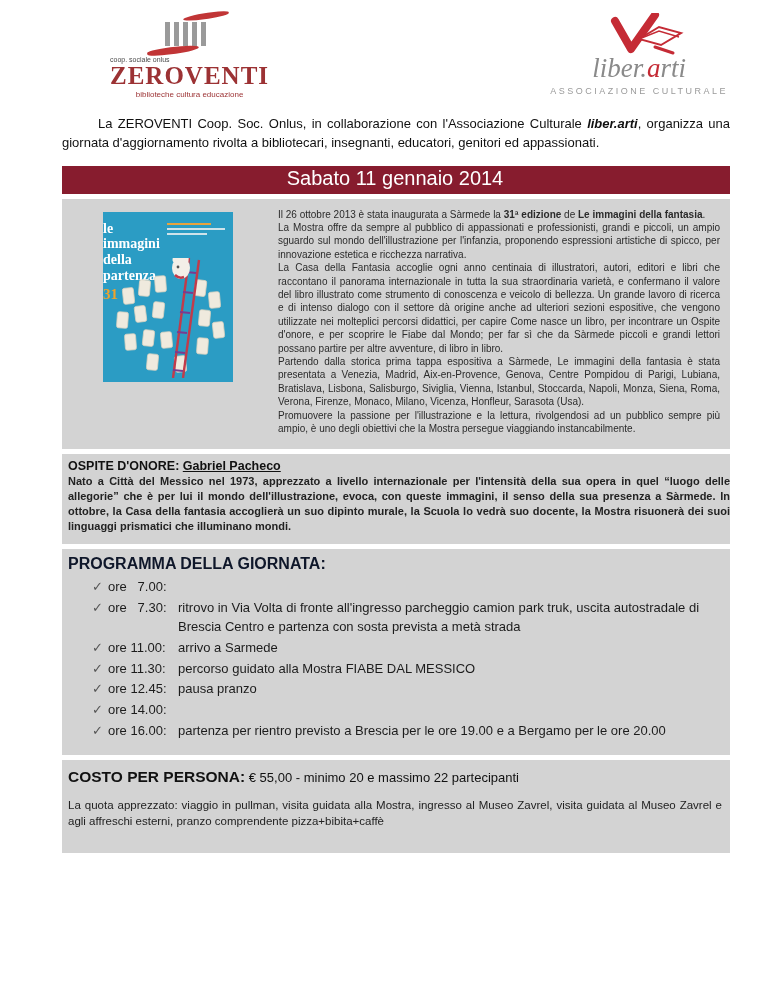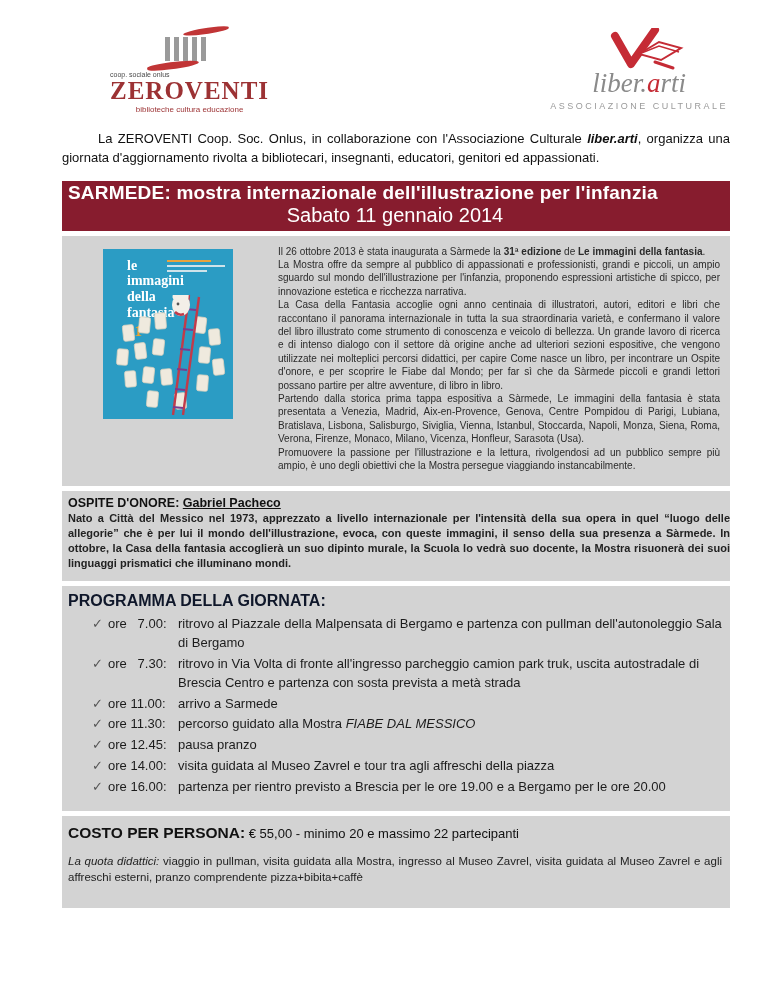--- a/index.html
+++ b/index.html
@@ -1,21 +1,21 @@
 <!DOCTYPE html>
 <html><head>
 <meta charset="utf-8">
 <style>
   html,body{margin:0;padding:0;background:#ffffff;}
   body{width:768px;font-family:"Liberation Sans",sans-serif;color:#1a1a1a;}
   .page{position:relative;width:768px;min-height:994px;overflow:hidden;background:#fff;}
   .wrap{margin:0 50px 0 62px;width:668px;}
 
   
-  .header{display:flex;justify-content:space-between;align-items:flex-start;padding-top:28px;height:96px;}
+  .header{display:flex;justify-content:space-between;align-items:flex-start;padding-top:13px;height:96px;}
   .zv{margin-left:48px;text-align:center;}
   .zv-icon{position:relative;width:86px;height:42px;margin:0 auto;}
   .zv-bars{position:absolute;left:18px;top:9px;display:flex;gap:4px;}
   .zv-bar{width:5px;height:24px;background:#9a9a9a;}
   .zv-swoosh-top{position:absolute;right:4px;top:0;width:46px;height:6px;background:#c13536;border-radius:60% 40% 50% 50%;transform:rotate(-8deg);}
   .zv-swoosh-bot{position:absolute;left:0;bottom:1px;width:52px;height:7px;background:#c13536;border-radius:40% 60% 50% 50%;transform:rotate(-8deg);}
   .zv-coop{font-size:7px;color:#4a4a4a;text-align:left;margin:1px 0 0 0;}
   .zv-name{font-family:"Liberation Serif",serif;font-weight:bold;font-size:25px;color:#9c3234;letter-spacing:1px;line-height:1;}
   .zv-tag{font-size:8px;color:#9c3234;margin-top:2px;}
   .la{margin-right:2px;text-align:center;}
@@ -30,21 +30,21 @@
   .banner{margin-top:13px;background:#871c2e;color:#fff;padding:1px 8px 5px 6px;}
   .banner-title{font-size:19px;font-weight:bold;letter-spacing:.2px;}
   .banner-date{font-size:20px;text-align:center;line-height:1.1;}
 
   
   .block{background:#d3d3d3;margin-top:5px;}
 
   .main-block{display:flex;padding:9px 6px 14px 6px;}
   .cover-col{width:200px;flex:none;display:flex;justify-content:center;}
   .cover{position:relative;width:130px;height:170px;background:#2b9cc4;flex:none;margin-top:4px;}
-  .cover-title{position:absolute;left:24px;top:9px;font-family:"Liberation Serif",serif;font-weight:bold;color:#fff;font-size:14px;line-height:1.12;}
+  .cover-title{position:absolute;left:0;top:9px;font-family:"Liberation Serif",serif;font-weight:bold;color:#fff;font-size:14px;line-height:1.12;}
   .cover-ed{color:#efa32b;font-size:15px;margin-top:3px;font-weight:bold;}
   .cover-lines{position:absolute;right:8px;top:11px;}
   .cover-lines div{height:2px;margin-bottom:3px;}
   .cl1{width:44px;background:#e8a33d;}
   .cl2{width:58px;background:#cfe3ea;}
   .cl3{width:40px;background:#cfe3ea;}
   .desc{flex:1;font-size:10px;line-height:1.34;text-align:justify;color:#2b2b2b;padding:0 4px 0 10px;}
   .desc p{margin:0;}
 
   .ospite-block{padding:5px 0 10px 6px;}
@@ -58,21 +58,21 @@
   .time{flex:none;width:66px;white-space:pre;}
   .ptext{flex:1;padding-left:4px;}
 
   .costo-block{padding:8px 8px 12px 6px;}
   .costo-line{font-size:13px;color:#111;}
   .costo-line .seg-hb{font-size:15.5px;font-weight:bold;}
   .quota{font-size:11.5px;line-height:1.4;text-align:justify;color:#222;margin-top:11px;}
 
   
   .seg-b{font-weight:bold;}
-  .seg-i{font-style:italic;}
+  .seg-i{}
   .seg-bi{font-weight:bold;font-style:italic;}
   .seg-bu{font-weight:bold;text-decoration:underline;}
 </style>
 </head>
 <body>
 
 <div class="page">
   <div class="wrap">
 
     <header class="header">
@@ -101,37 +101,36 @@
           <path d="M62 34 L80 40" stroke="#c52b35" stroke-width="3" stroke-linecap="round"></path>
         </svg>
         <div class="la-name"><span>liber.</span><span class="red-a">a</span><span>rti</span></div>
         <div class="la-sub">ASSOCIAZIONE CULTURALE</div>
       </div>
     </header>
 
     <p class="intro"><span>La ZEROVENTI Coop. Soc. Onlus, in collaborazione con l'Associazione Culturale </span><span class="seg-bi">liber.arti</span><span>, organizza una giornata d'aggiornamento rivolta a bibliotecari, insegnanti, educatori, genitori ed appassionati.</span></p>
 
     <div class="banner">
-      <div class="banner-title">SARMEDE: mostra internazionale dell'illustrazione per l'infanzia</div>
       <div class="banner-date">Sabato 11 gennaio 2014</div>
     </div>
 
     <section class="block main-block">
       <div class="cover-col">
         <div class="cover">
           <div class="cover-lines">
             <div class="cl1"></div>
               <div class="cl2"></div>
               <div class="cl3"></div>
           </div>
           <div class="cover-title">
             <div>le</div>
             <div>immagini</div>
             <div>della</div>
-            <div>fantasia</div>
+            <div>partenza</div>
             <div class="cover-ed">31</div>
           </div>
           <svg viewBox="0 0 130 120" style="position:absolute;left:0;bottom:4px;width:130px;height:120px;">
             <g fill="#efeade" stroke="#d9d2c0" stroke-width="0.8">
               <rect x="20" y="30" width="11" height="16" rx="2" transform="rotate(-6 25 38)"></rect>
               <rect x="36" y="22" width="11" height="16" rx="2" transform="rotate(5 41 30)"></rect>
               <rect x="52" y="18" width="11" height="16" rx="2" transform="rotate(-4 57 26)"></rect>
               <rect x="92" y="22" width="11" height="16" rx="2" transform="rotate(7 97 30)"></rect>
               <rect x="106" y="34" width="11" height="16" rx="2" transform="rotate(-5 111 42)"></rect>
               <rect x="14" y="54" width="11" height="16" rx="2" transform="rotate(4 19 62)"></rect>
@@ -181,21 +180,20 @@
       <div class="ospite-head"><span class="seg-b">OSPITE D'ONORE: </span><span class="seg-bu">Gabriel Pacheco</span></div>
       <div class="ospite-body">Nato a Città del Messico nel 1973, apprezzato a livello internazionale per l'intensità della sua opera in quel “luogo delle allegorie” che è per lui il mondo dell'illustrazione, evoca, con queste immagini, il senso della sua presenza a Sàrmede. In ottobre, la Casa della fantasia accoglierà un suo dipinto murale, la Scuola lo vedrà suo docente, la Mostra risuonerà dei suoi linguaggi prismatici che illuminano mondi.</div>
     </section>
 
     <section class="block program-block">
       <h2 class="sec-h">PROGRAMMA DELLA GIORNATA:</h2>
       <div>
           <div class="prog-item">
             <span class="check">✓</span>
             <span class="time">ore   7.00:</span>
-            <span class="ptext"><span>ritrovo al Piazzale della Malpensata di Bergamo e partenza con pullman dell'autonoleggio Sala di Bergamo</span></span>
           </div>
           <div class="prog-item">
             <span class="check">✓</span>
             <span class="time">ore   7.30:</span>
             <span class="ptext"><span>ritrovo in Via Volta di fronte all'ingresso parcheggio camion park truk, uscita autostradale di Brescia Centro e partenza con sosta prevista a metà strada</span></span>
           </div>
           <div class="prog-item">
             <span class="check">✓</span>
             <span class="time">ore 11.00:</span>
             <span class="ptext"><span>arrivo a Sarmede</span></span>
@@ -206,29 +204,28 @@
             <span class="ptext"><span>percorso guidato alla Mostra </span><span class="seg-i">FIABE DAL MESSICO</span></span>
           </div>
           <div class="prog-item">
             <span class="check">✓</span>
             <span class="time">ore 12.45:</span>
             <span class="ptext"><span>pausa pranzo</span></span>
           </div>
           <div class="prog-item">
             <span class="check">✓</span>
             <span class="time">ore 14.00:</span>
-            <span class="ptext"><span>visita guidata al Museo Zavrel e tour tra agli affreschi della piazza</span></span>
           </div>
           <div class="prog-item">
             <span class="check">✓</span>
             <span class="time">ore 16.00:</span>
             <span class="ptext"><span>partenza per rientro previsto a Brescia per le ore 19.00 e a Bergamo per le ore 20.00</span></span>
           </div>
         </div>
     </section>
 
     <section class="block costo-block">
       <div class="costo-line"><span class="seg-hb">COSTO PER PERSONA:</span><span> € 55,00 - minimo 20 e massimo 22 partecipanti</span></div>
-      <p class="quota"><span class="seg-i">La quota didattici:</span><span> viaggio in pullman, visita guidata alla Mostra, ingresso al Museo Zavrel, visita guidata al Museo Zavrel e agli affreschi esterni, pranzo comprendente pizza+bibita+caffè</span></p>
+      <p class="quota"><span class="seg-i">La quota apprezzato:</span><span> viaggio in pullman, visita guidata alla Mostra, ingresso al Museo Zavrel, visita guidata al Museo Zavrel e agli affreschi esterni, pranzo comprendente pizza+bibita+caffè</span></p>
     </section>
 
   </div>
 </div>
 
 </body></html>

